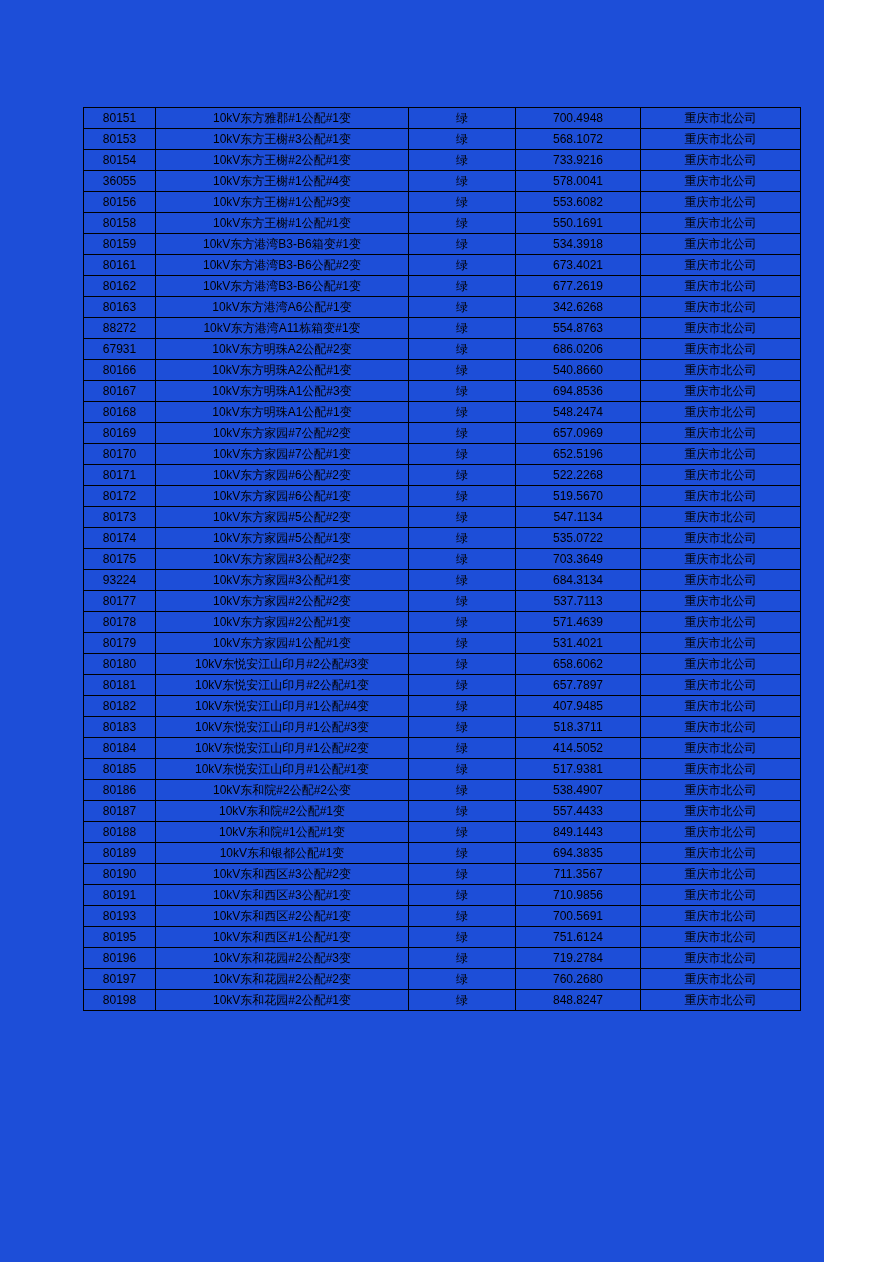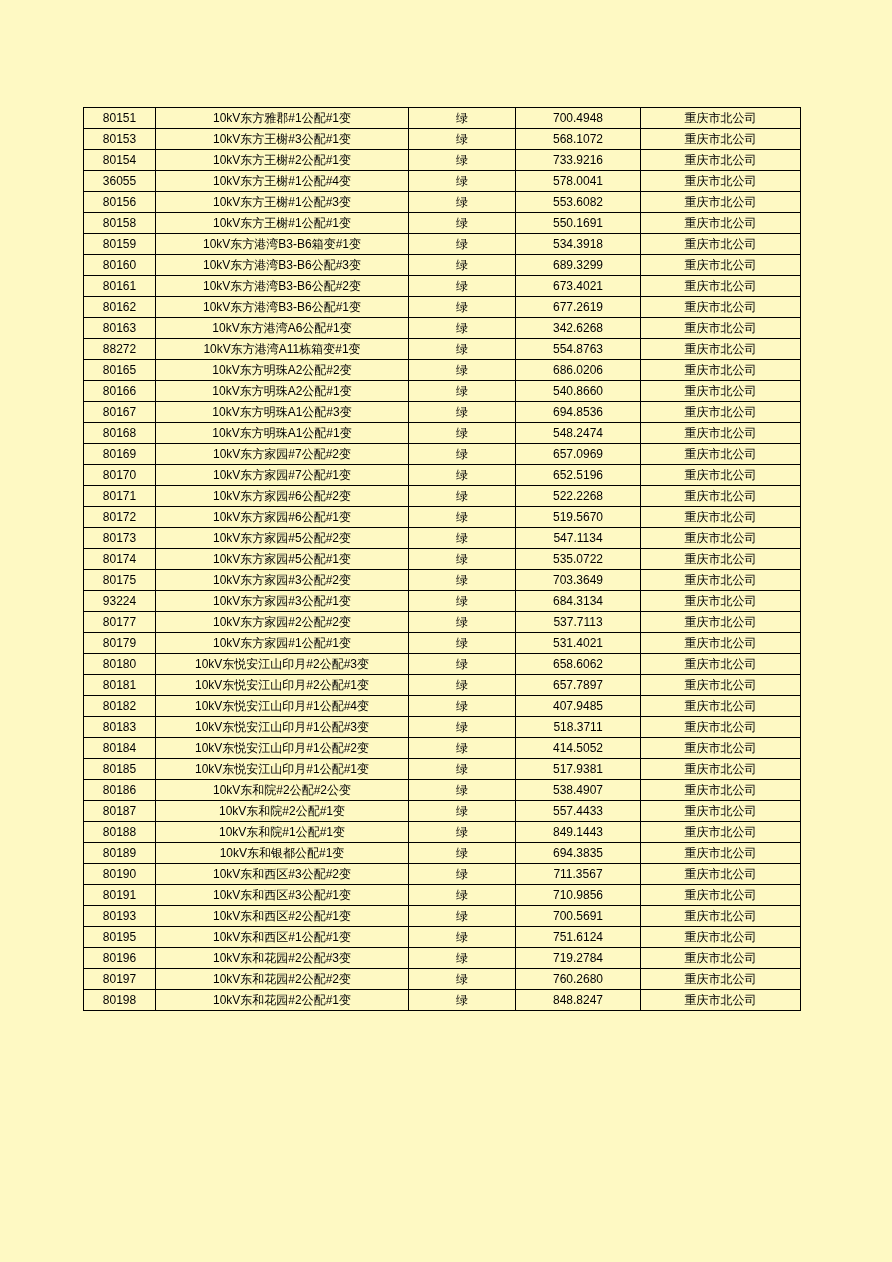--- a/index.html
+++ b/index.html
@@ -12,23 +12,23 @@
     position: relative;
     background: #ffffff;
     font-family: "Liberation Sans", "DejaVu Sans", sans-serif;
     color: #000000;
     overflow: hidden;
   }
   .page {
     position: absolute;
     left: 0;
     top: 0;
-    width: 892px;
+    width: 824px;
     height: 1262px;
-    background: #fef9c3;
+    background: #1d4ed8;
   }
   table.device-table {
     position: absolute;
     left: 83px;
     top: 107px;
     width: 717px;
     border-collapse: collapse;
     table-layout: fixed;
     font-size: 12px;
   }
@@ -104,27 +104,20 @@
           <td>重庆市北公司</td>
         </tr>
         <tr>
           <td>80159</td>
           <td>10kV东方港湾B3-B6箱变#1变</td>
           <td>绿</td>
           <td>534.3918</td>
           <td>重庆市北公司</td>
         </tr>
         <tr>
-          <td>80160</td>
-          <td>10kV东方港湾B3-B6公配#3变</td>
-          <td>绿</td>
-          <td>689.3299</td>
-          <td>重庆市北公司</td>
-        </tr>
-        <tr>
           <td>80161</td>
           <td>10kV东方港湾B3-B6公配#2变</td>
           <td>绿</td>
           <td>673.4021</td>
           <td>重庆市北公司</td>
         </tr>
         <tr>
           <td>80162</td>
           <td>10kV东方港湾B3-B6公配#1变</td>
           <td>绿</td>
@@ -139,21 +132,21 @@
           <td>重庆市北公司</td>
         </tr>
         <tr>
           <td>88272</td>
           <td>10kV东方港湾A11栋箱变#1变</td>
           <td>绿</td>
           <td>554.8763</td>
           <td>重庆市北公司</td>
         </tr>
         <tr>
-          <td>80165</td>
+          <td>67931</td>
           <td>10kV东方明珠A2公配#2变</td>
           <td>绿</td>
           <td>686.0206</td>
           <td>重庆市北公司</td>
         </tr>
         <tr>
           <td>80166</td>
           <td>10kV东方明珠A2公配#1变</td>
           <td>绿</td>
           <td>540.8660</td>
@@ -227,20 +220,27 @@
           <td>10kV东方家园#3公配#1变</td>
           <td>绿</td>
           <td>684.3134</td>
           <td>重庆市北公司</td>
         </tr>
         <tr>
           <td>80177</td>
           <td>10kV东方家园#2公配#2变</td>
           <td>绿</td>
           <td>537.7113</td>
+          <td>重庆市北公司</td>
+        </tr>
+        <tr>
+          <td>80178</td>
+          <td>10kV东方家园#2公配#1变</td>
+          <td>绿</td>
+          <td>571.4639</td>
           <td>重庆市北公司</td>
         </tr>
         <tr>
           <td>80179</td>
           <td>10kV东方家园#1公配#1变</td>
           <td>绿</td>
           <td>531.4021</td>
           <td>重庆市北公司</td>
         </tr>
         <tr>

